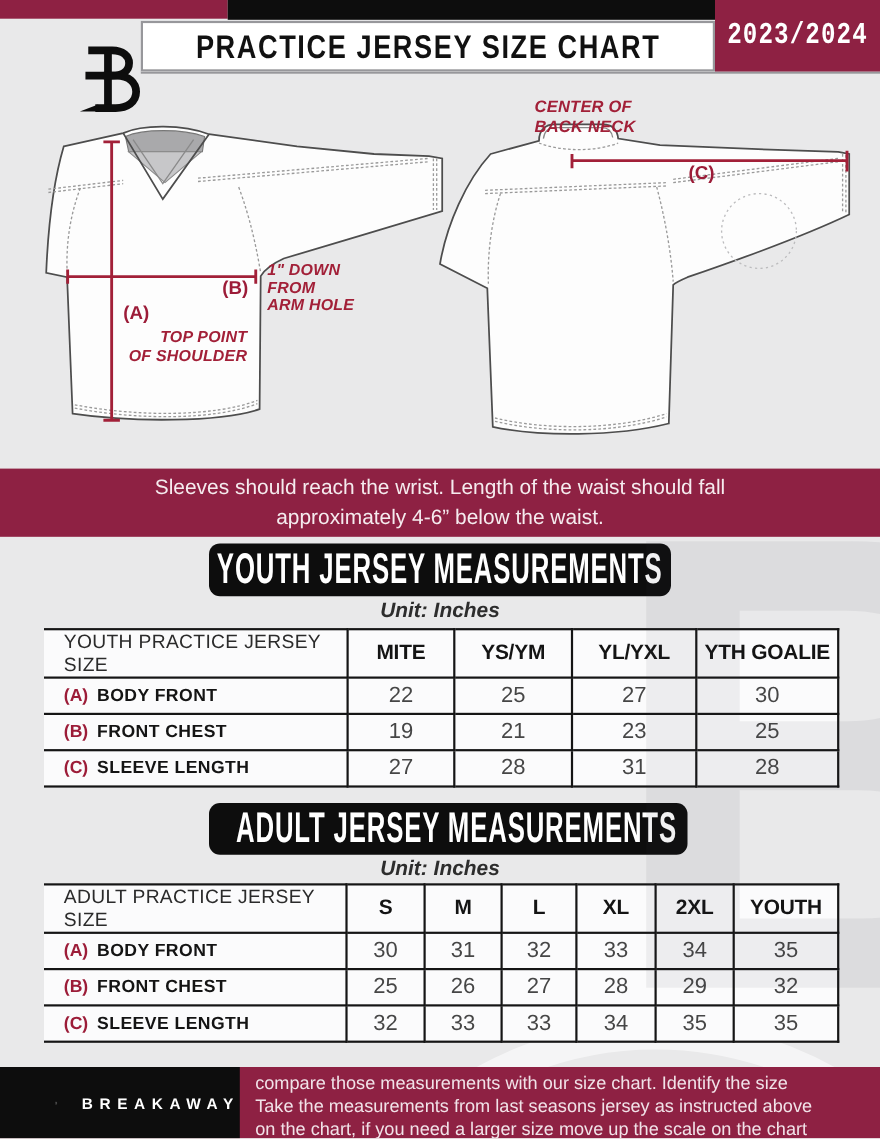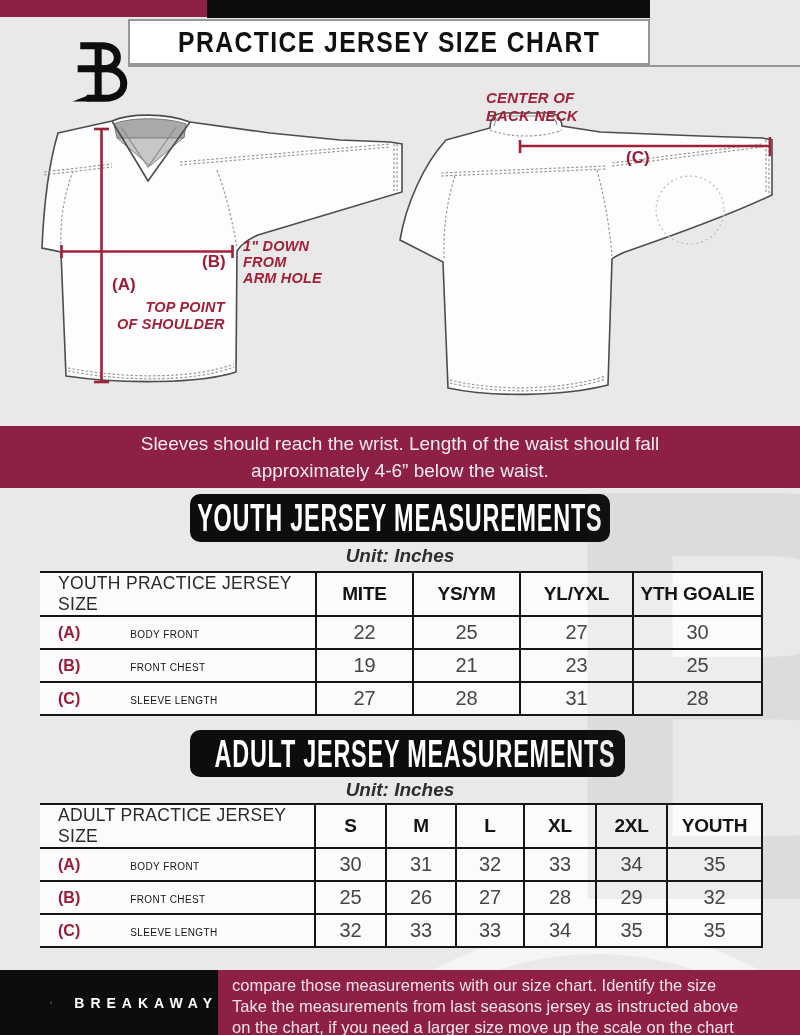--- a/index.html
+++ b/index.html
@@ -50,21 +50,21 @@
   .table-youth{top:571px;}
   .table-adult{top:803px;}
   table.size td{border:2px solid #151515;background:#fbfbfc;padding:0;}
   table.size td.lblcell{border-left:none;padding-left:18px;}
   table.size tr.hdr td{height:33px;}
   table.size tr.data td{height:31px;}
   td.colhead{font-weight:bold;font-size:19px;color:#141414;text-align:center;letter-spacing:-0.2px;}
   td.rowhead{font-size:17.5px;color:#2b2b2b;letter-spacing:.3px;}
   td.val{font-size:20px;color:#464646;text-align:center;}
   span.rkey{color:#9c1c38;font-weight:bold;font-size:16px;margin-right:8px;}
-  span.rlab{color:#141414;font-weight:normal;font-size:10px;letter-spacing:.4px;margin-left:42px;}
+  span.rlab{color:#141414;font-weight:bold;font-size:16px;letter-spacing:.4px;}
 
   
   .watermark{position:absolute;left:548px;top:400px;font-size:590px;font-weight:bold;line-height:1;
     color:rgba(60,60,70,0.07);z-index:6;pointer-events:none;}
   .ring{position:absolute;left:260px;top:928px;width:620px;height:620px;border-radius:50%;
     border:26px solid rgba(255,255,255,0.55);z-index:1;pointer-events:none;}
 
   
   .footer{position:absolute;left:0;top:970px;width:800px;height:65px;background:#8e2143;z-index:10;}
   .footer-brandbox{position:absolute;left:0;top:0;width:218px;height:65px;background:#0d0d0d;
@@ -76,20 +76,23 @@
 </head>
 <body>
 
 <div class="page">
 
   <div class="strip-maroon"></div>
   <div class="strip-black"></div>
   <div class="header-hairline"></div>
   <div class="title-bar">
     <span>PRACTICE JERSEY SIZE CHART</span>
+  </div>
+  <div class="season-box">
+    <span>2023/2024</span>
   </div>
   <div class="logo">
     <svg width="64" height="76" viewBox="0 0 100 110">
       <g stroke="#0d0d0d" stroke-width="11" fill="none">
         <path d="M16,14 H50 C65,14 74,22 74,32 C74,43 65,50 50,50 H38"></path>
         <path d="M44,14 V98"></path>
         <path d="M12,50 H56 C74,50 84,60 84,73 C84,88 71,96 55,96 H26"></path>
       </g>
       <polygon points="30,91 30,101 4,101" fill="#0d0d0d"></polygon>
     </svg>

